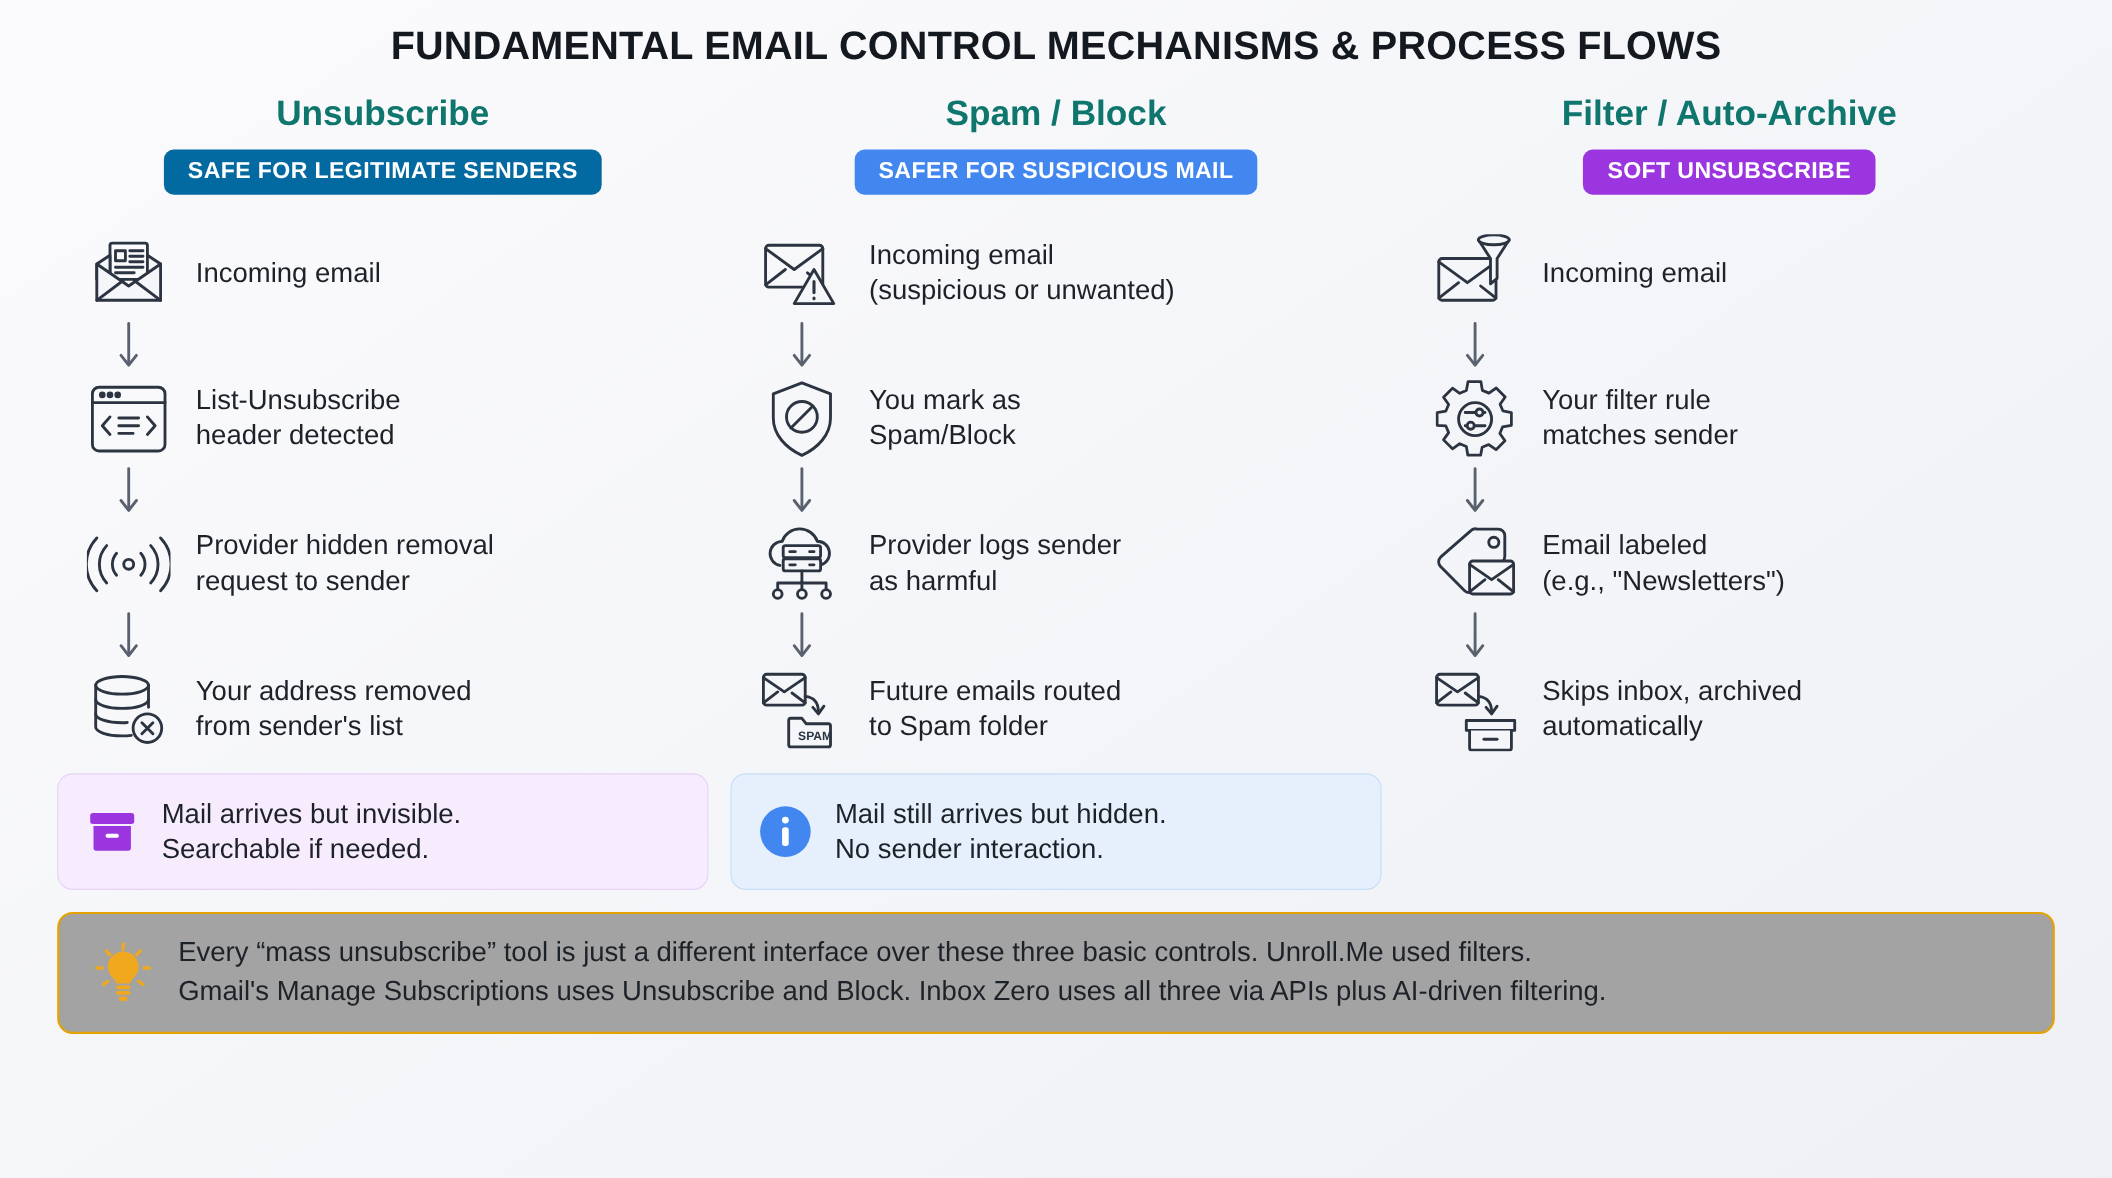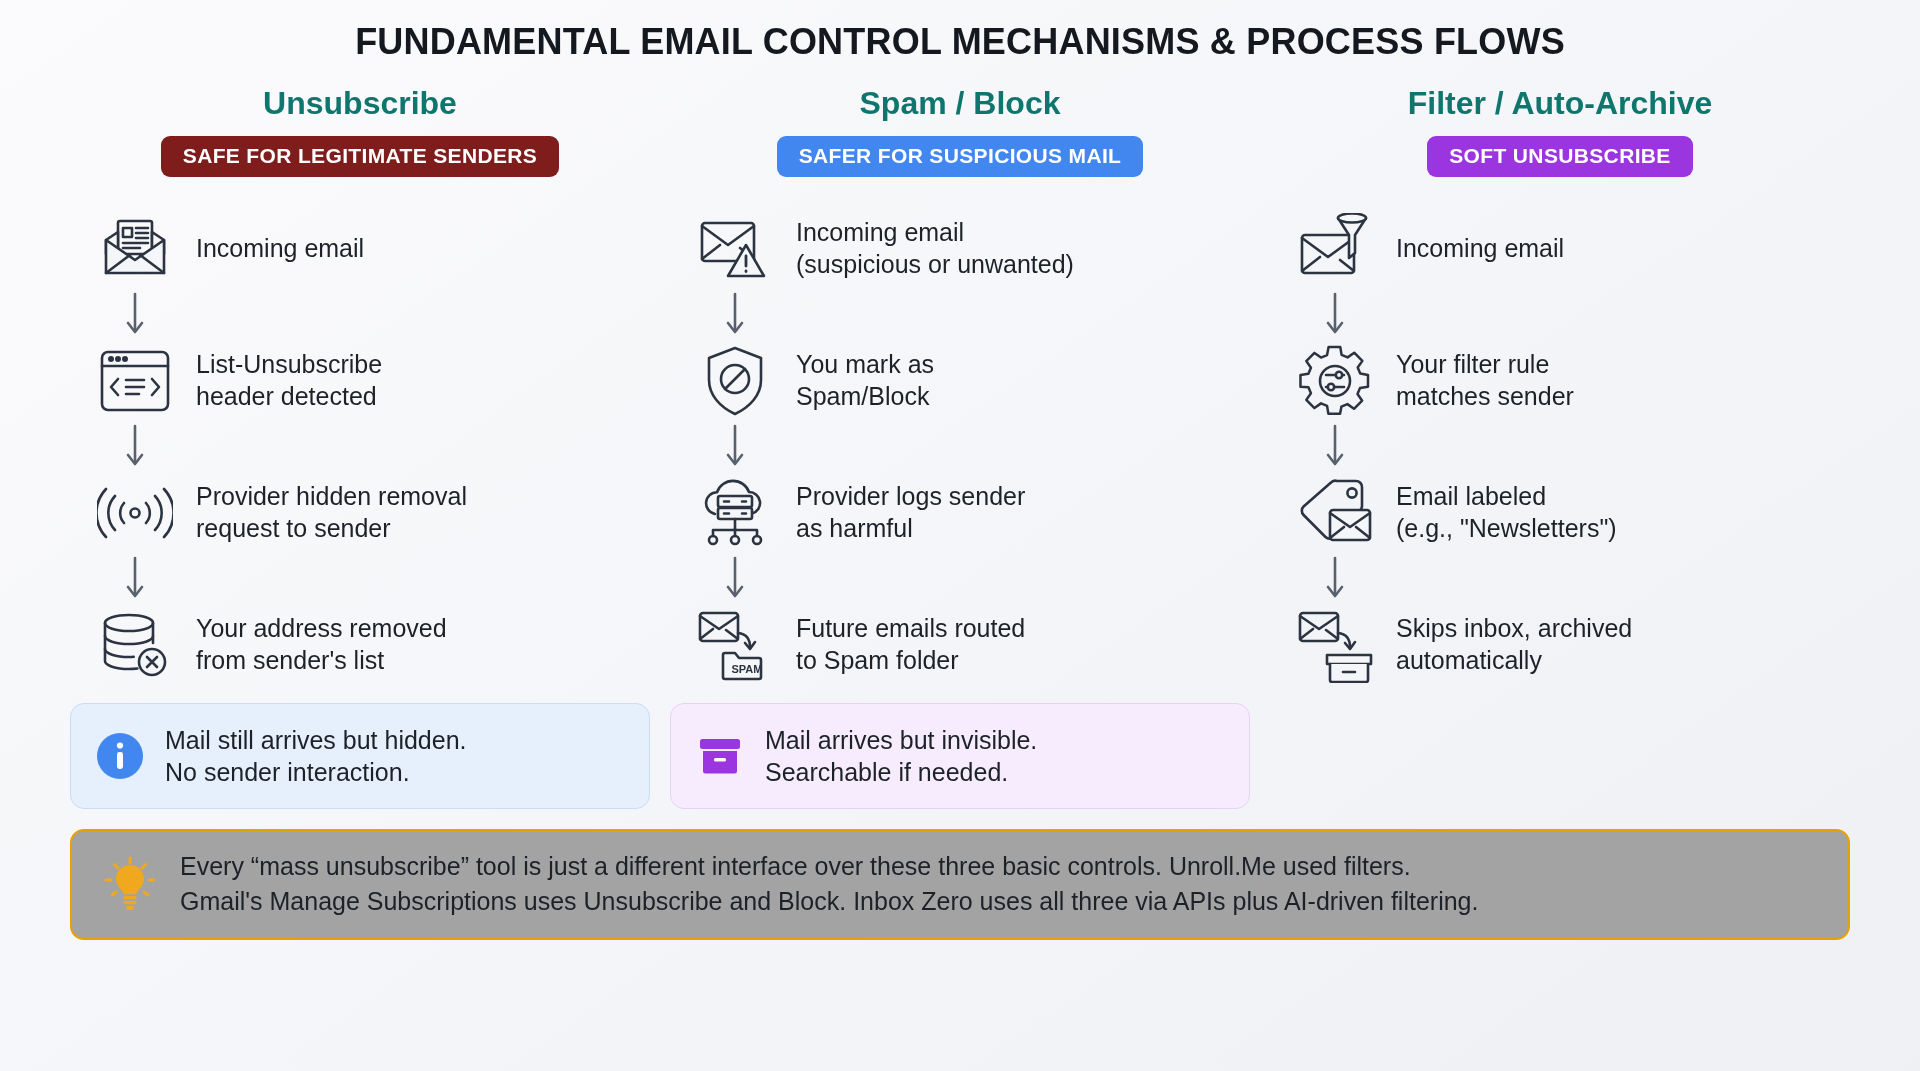--- a/index.html
+++ b/index.html
@@ -14,21 +14,21 @@
     font-family: "Liberation Sans", sans-serif;
     background: linear-gradient(145deg, #fbfbfd 0%, #f4f5f8 55%, #eef0f4 100%);
     color: #222730;
     -webkit-font-smoothing: antialiased;
   }
 
   .page {
     position: relative;
     width: 1920px;
     height: 1071px;
-    padding: 0 60px;
+    padding: 0 42px;
   }
 
   
   .title {
     text-align: center;
     font-size: 36px;
     font-weight: bold;
     letter-spacing: 0.2px;
     color: #14181f;
     padding-top: 20px;
@@ -61,21 +61,21 @@
     display: inline-block;
     padding: 9px 22px 11px;
     border-radius: 9px;
     color: #ffffff;
     font-size: 21px;
     font-weight: bold;
     letter-spacing: 0.35px;
     white-space: nowrap;
     line-height: 1;
   }
-  .badge.green  { background: #7f1d1d; }
+  .badge.green  { background: #0369a1; }
   .badge.blue   { background: #4287f0; }
   .badge.purple { background: #9b35e0; }
 
   
   .steps { margin-top: 30px; width: 100%; padding-left: 26px; }
 
   .step {
     display: flex;
     align-items: center;
     gap: 22px;
@@ -443,42 +443,42 @@
         </div>
 
       </div>
     </div>
 
   </div>
 
   <div class="outcomes">
 
 
+    <div class="outcome purple">
+      <span class="outcome-icon">
+        <svg width="50" height="50" viewBox="0 0 50 50">
+          <rect x="5" y="8" width="40" height="10" rx="2.5" fill="#9b35e0"></rect>
+          <path d="M8 20h34v20a2.5 2.5 0 01-2.5 2.5h-29A2.5 2.5 0 018 40V20z" fill="#9b35e0"></path>
+          <rect x="19" y="27" width="12" height="3.6" rx="1.5" fill="#ffffff"></rect>
+        </svg>
+      </span>
+      <span class="outcome-text">Mail arrives but invisible.
+Searchable if needed.</span>
+    </div>
+
     <div class="outcome blue">
       <span class="outcome-icon">
         <svg width="50" height="50" viewBox="0 0 50 50">
           <circle cx="25" cy="25" r="23" fill="#4287f0"></circle>
           <circle cx="25" cy="14.5" r="3.1" fill="#ffffff"></circle>
           <rect x="22" y="21" width="6" height="17" rx="2.4" fill="#ffffff"></rect>
         </svg>
       </span>
       <span class="outcome-text">Mail still arrives but hidden.
 No sender interaction.</span>
-    </div>
-
-    <div class="outcome purple">
-      <span class="outcome-icon">
-        <svg width="50" height="50" viewBox="0 0 50 50">
-          <rect x="5" y="8" width="40" height="10" rx="2.5" fill="#9b35e0"></rect>
-          <path d="M8 20h34v20a2.5 2.5 0 01-2.5 2.5h-29A2.5 2.5 0 018 40V20z" fill="#9b35e0"></path>
-          <rect x="19" y="27" width="12" height="3.6" rx="1.5" fill="#ffffff"></rect>
-        </svg>
-      </span>
-      <span class="outcome-text">Mail arrives but invisible.
-Searchable if needed.</span>
     </div>
 
   </div>
 
   <div class="footer-note">
     <span class="bulb">
       <svg width="56" height="56" viewBox="0 0 56 56">
         <g stroke="#f0a81e" stroke-width="3" stroke-linecap="round">
           <path d="M28 2v5M12.5 8.5l3.5 3.5M43.5 8.5L40 12M4 24h5M47 24h5M10 39l4-3M46 39l-4-3"></path>
         </g>

